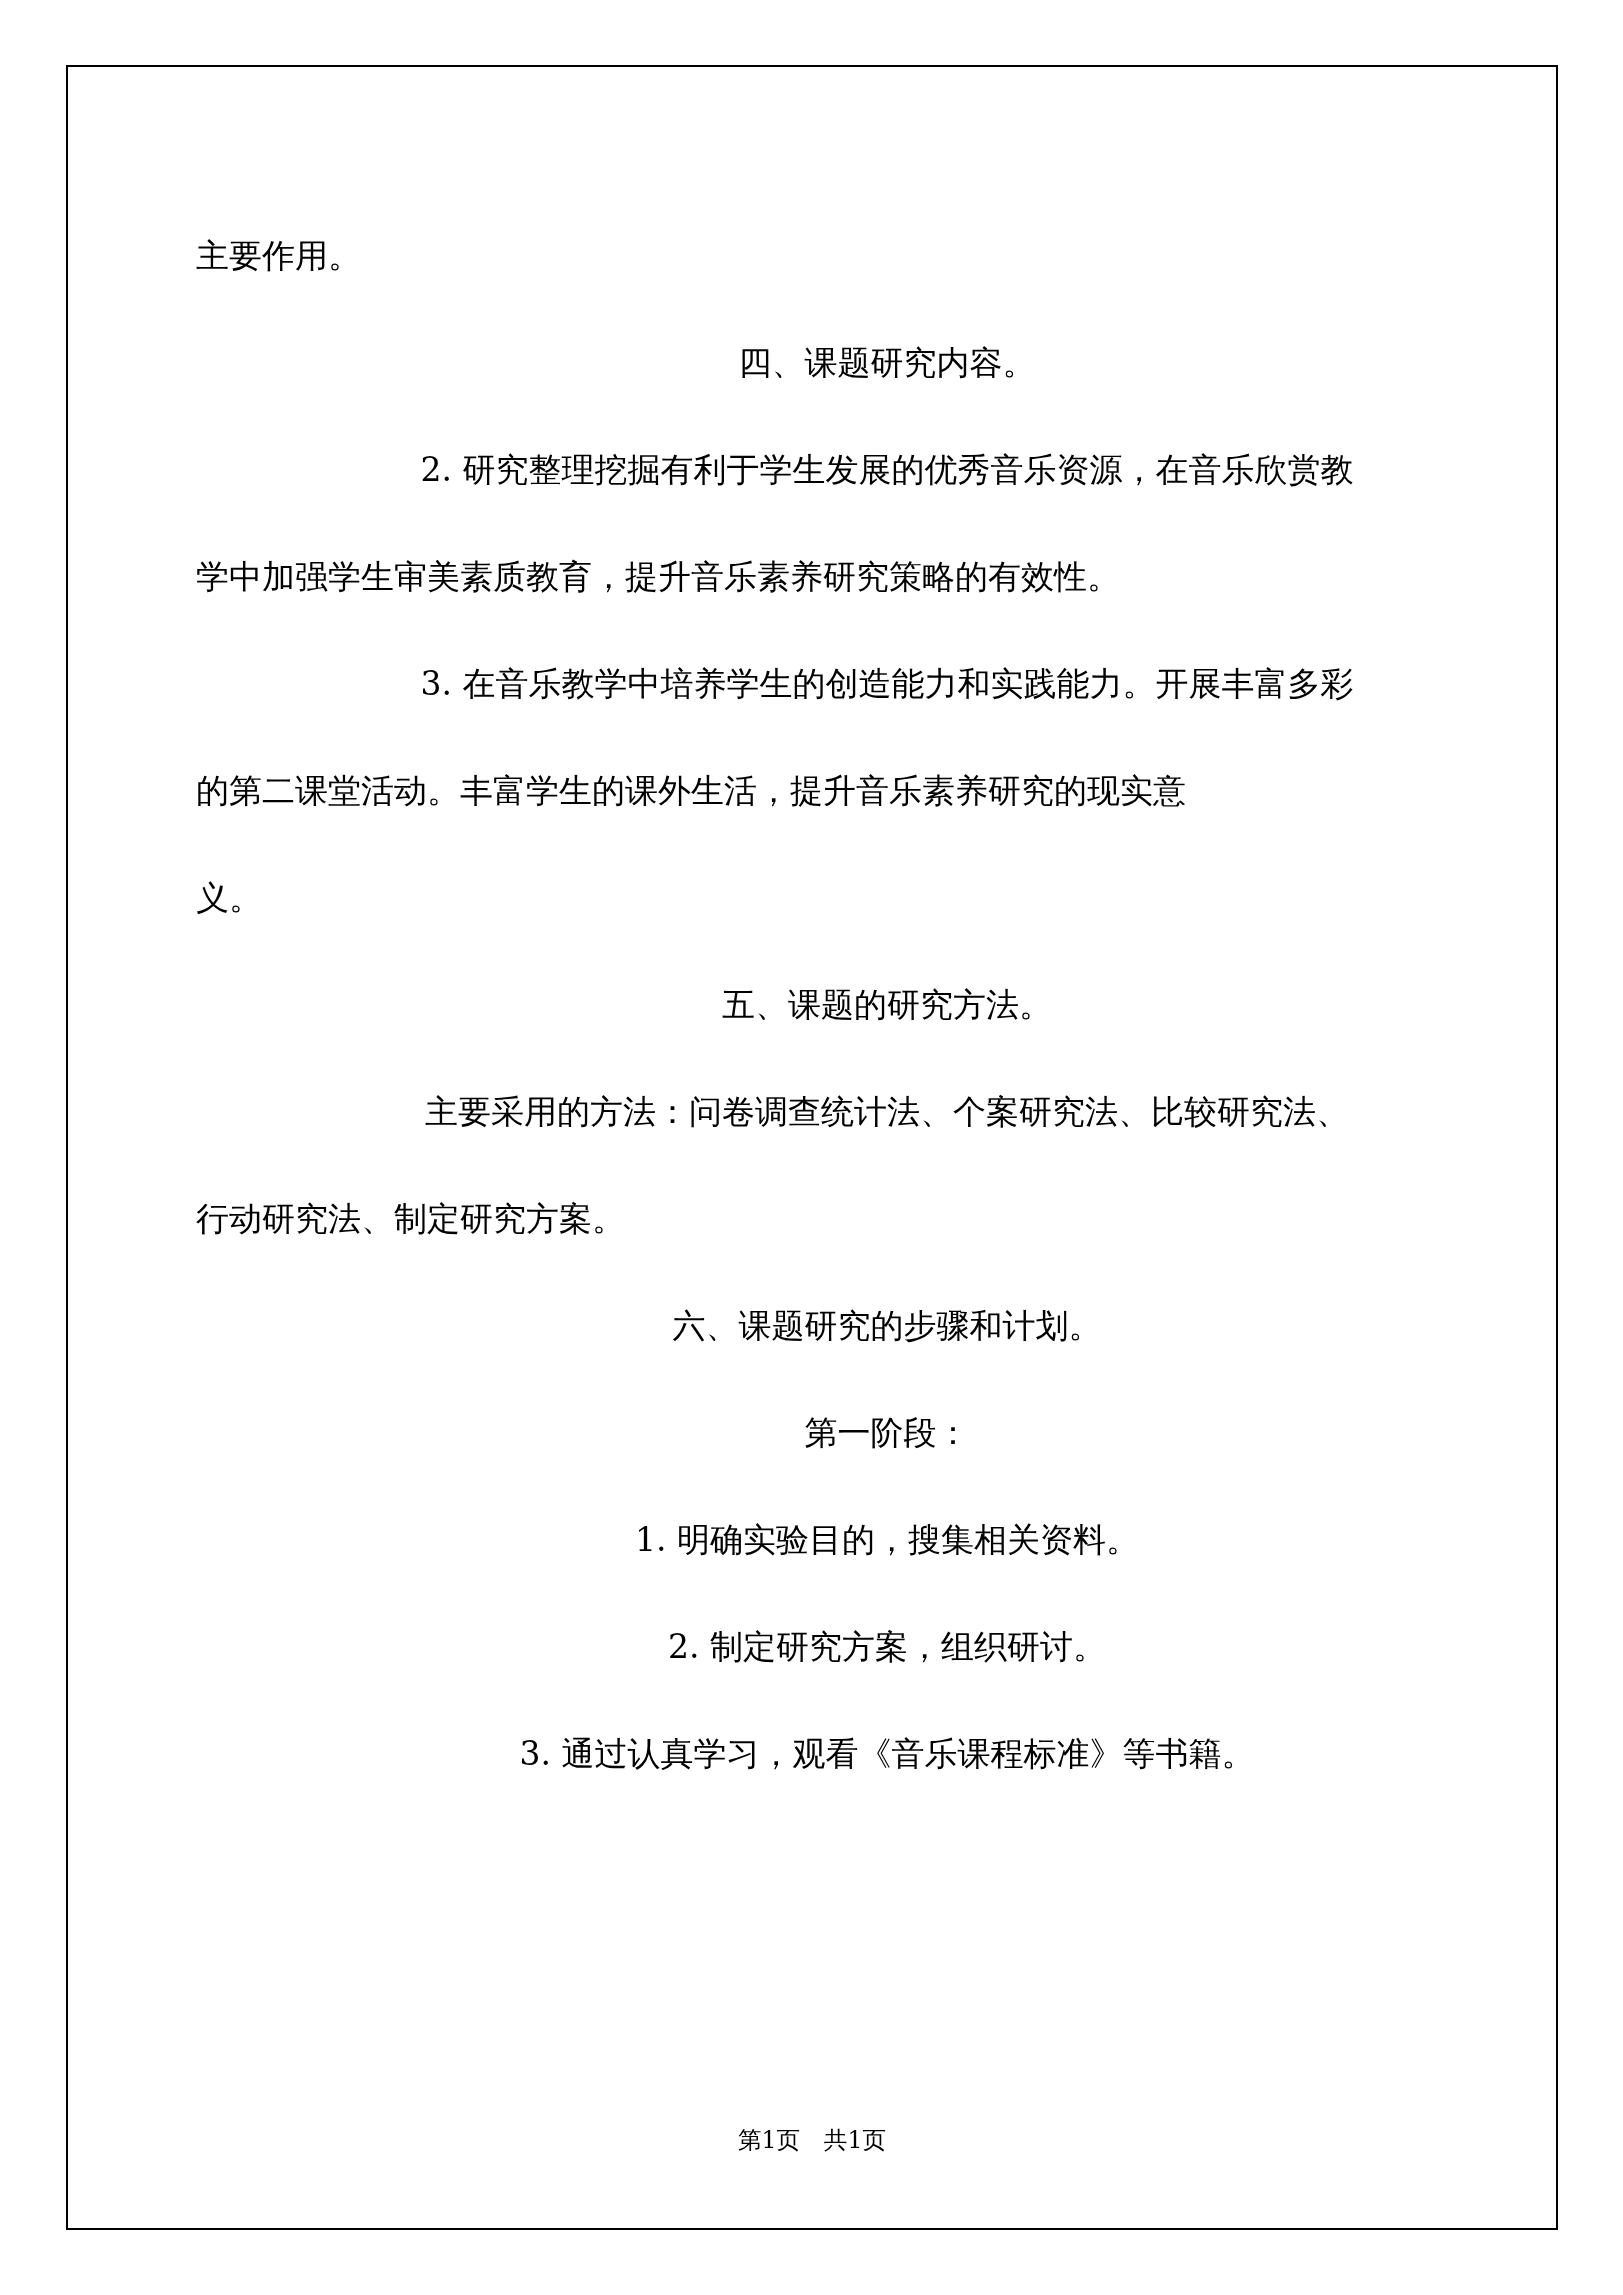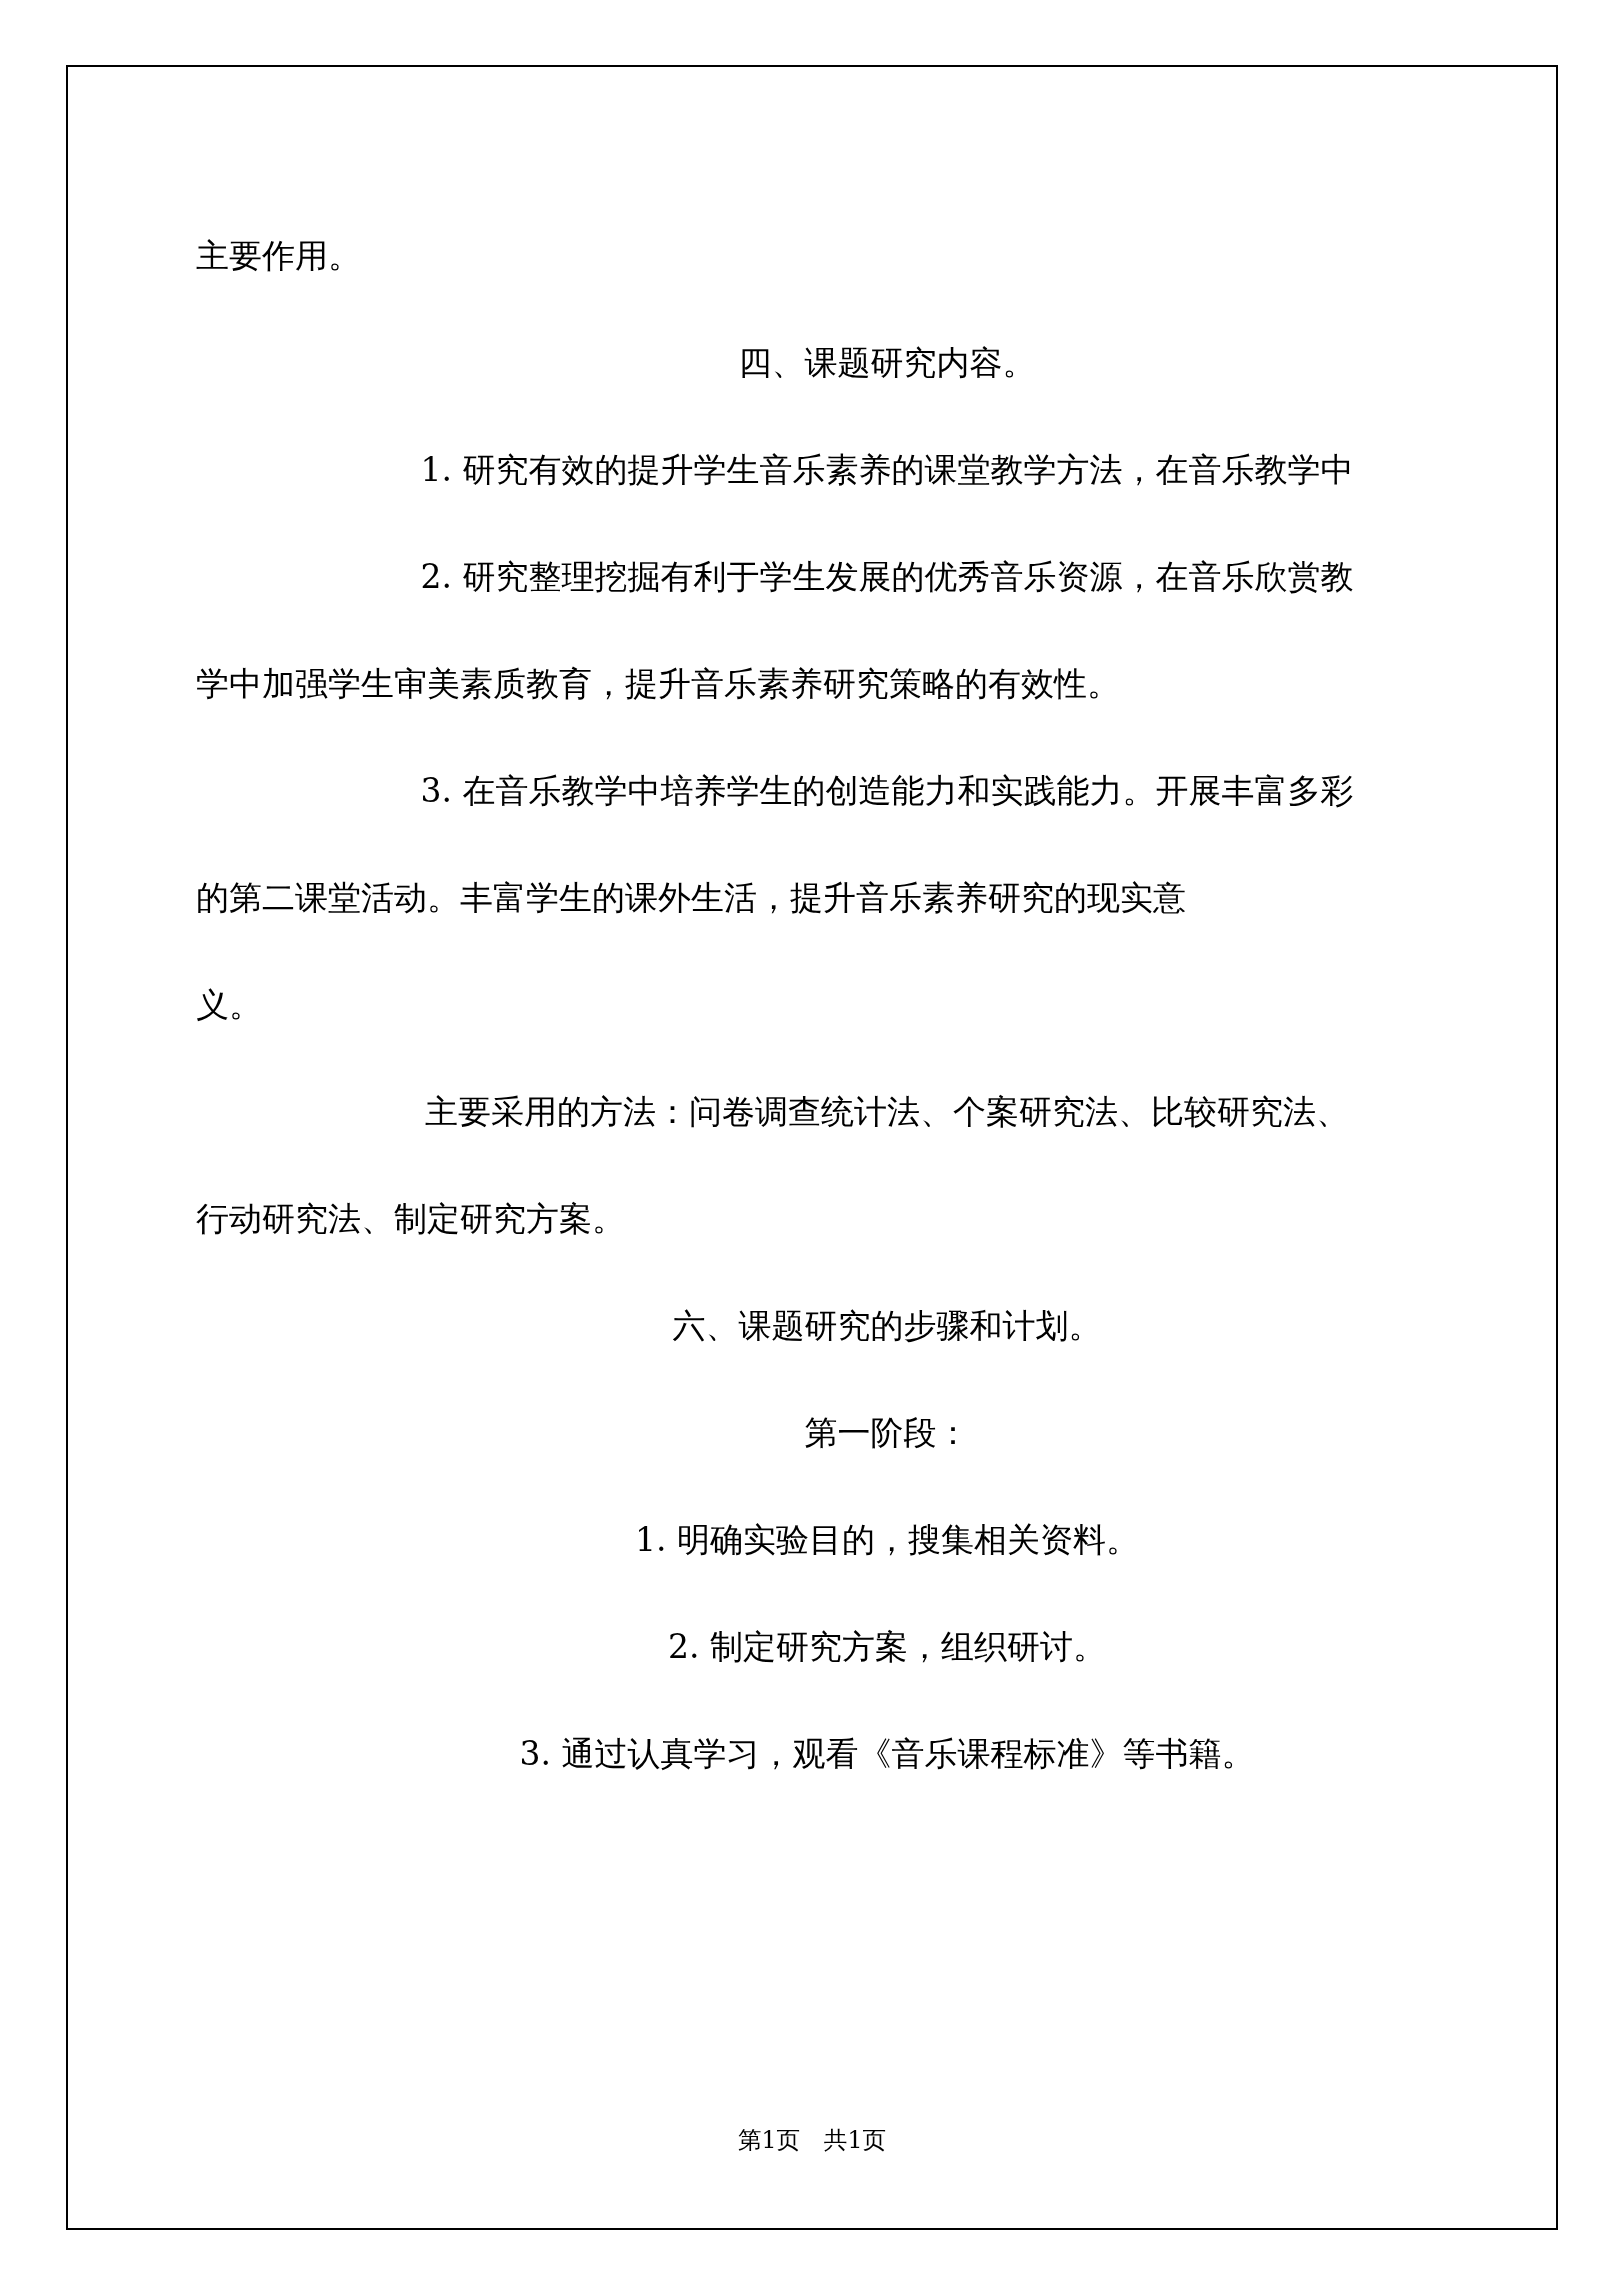--- a/index.html
+++ b/index.html
@@ -52,26 +52,26 @@
   }
 </style>
 </head>
 <body>
 
 <div class="page-frame"></div>
 
 <div class="document-body">
     <div class="line">主要作用。</div>
     <div class="line indent">四、课题研究内容。</div>
-    <div class="line indent">1. 研究有效的提升学生音乐素养的课堂教学方法，在音乐教学中</div>
     <div class="line indent">2. 研究整理挖掘有利于学生发展的优秀音乐资源，在音乐欣赏教</div>
     <div class="line">学中加强学生审美素质教育，提升音乐素养研究策略的有效性。</div>
     <div class="line indent">3. 在音乐教学中培养学生的创造能力和实践能力。开展丰富多彩</div>
     <div class="line">的第二课堂活动。丰富学生的课外生活，提升音乐素养研究的现实意</div>
     <div class="line">义。</div>
+    <div class="line indent">五、课题的研究方法。</div>
     <div class="line indent">主要采用的方法：问卷调查统计法、个案研究法、比较研究法、</div>
     <div class="line">行动研究法、制定研究方案。</div>
     <div class="line indent">六、课题研究的步骤和计划。</div>
     <div class="line indent">第一阶段：</div>
     <div class="line indent">1. 明确实验目的，搜集相关资料。</div>
     <div class="line indent">2. 制定研究方案，组织研讨。</div>
     <div class="line indent">3. 通过认真学习，观看《音乐课程标准》等书籍。</div>
   </div>
 
 <div class="page-footer">

